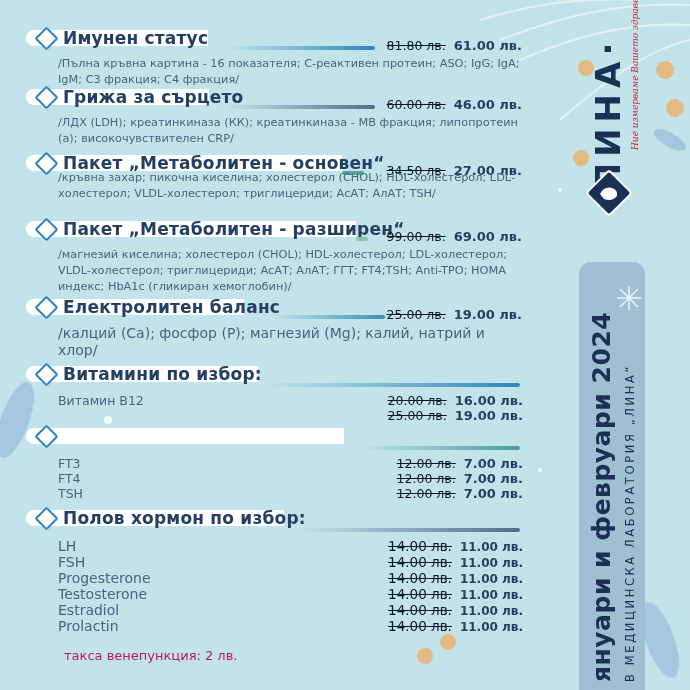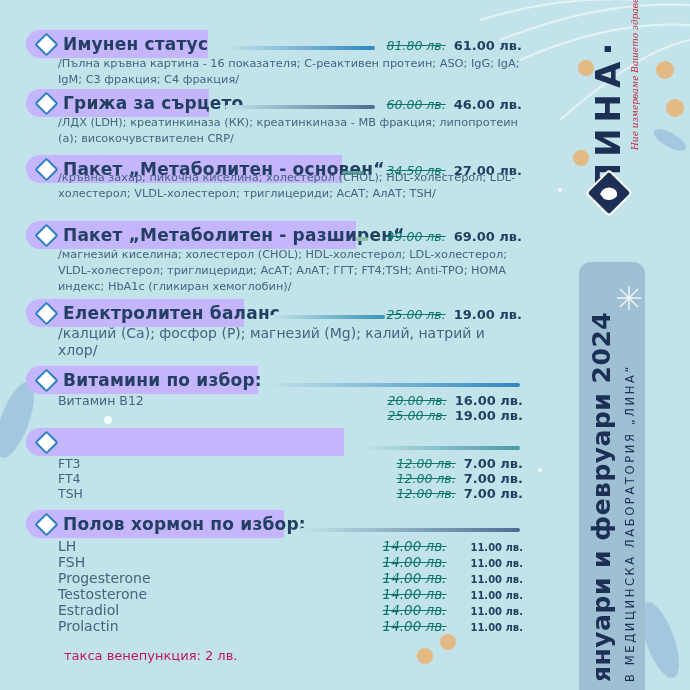--- a/index.html
+++ b/index.html
@@ -1,36 +1,36 @@
 <!DOCTYPE html>
 <html><head>
 <meta charset="utf-8">
 <style>
   html,body{margin:0;padding:0;}
   body{width:690px;height:690px;overflow:hidden;position:relative;
     background:#c3e3ea;font-family:"DejaVu Sans","Liberation Sans",sans-serif;color:#2f4d6d;}
   .bg-deco{position:absolute;inset:0;pointer-events:none;}
   .content{position:absolute;left:0;top:0;width:540px;}
   .sec{position:absolute;left:0;width:540px;}
-  .pill{position:absolute;left:26px;height:28px;background:#c4b5fd;border-radius:16px 0 0 16px;
+  .pill{position:absolute;left:26px;height:16px;background:#ffffff;border-radius:16px 0 0 16px;
     display:flex;align-items:center;padding-left:8px;padding-right:8px;box-sizing:border-box;}
   .pill .dia{width:13px;height:13px;border:2.5px solid #2b7fc3;background:#fff;transform:rotate(45deg);
     margin:0 8px 0 4px;border-radius:2px;flex:none;}
   .pill .t{font-weight:bold;font-size:17px;color:#233f62;white-space:nowrap;letter-spacing:0.2px;}
   .bar{position:absolute;height:4px;border-radius:2px;}
   .price{position:absolute;right:18px;font-size:12.5px;white-space:nowrap;}
-  .old{text-decoration:line-through;color:#0f766e;margin-right:8px;font-style:italic;}
+  .old{text-decoration:line-through;color:#0f172a;margin-right:8px;}
   .new{font-weight:bold;color:#233f62;font-size:13px;}
   .desc{position:absolute;left:58px;width:470px;font-size:11.3px;line-height:16px;color:#46647f;}
   .rows{position:absolute;left:58px;width:465px;}
   .row{position:relative;height:15px;font-size:12.5px;line-height:15px;color:#46647f;}
   .row .n{position:absolute;left:0;}
   .row .p{position:absolute;right:0;}
   .hrows .row{height:16px;line-height:16px;font-size:14px;}
-  .hrows .row .p .new{font-size:10px;margin-left:16px;}
+  .hrows .row .p .new{font-size:12px;}
   .hrows .row .p .old{font-size:13.5px;}
   .fee{position:absolute;left:64px;top:648px;font-size:13px;color:#be185d;}
   .banner{position:absolute;left:579px;top:262px;width:66px;height:428px;background:#9fbfd3;border-radius:12px 12px 0 0;overflow:hidden;}
   .vt{position:absolute;transform-origin:left top;transform:rotate(-90deg);white-space:nowrap;}
   .logo-word{position:absolute;left:588px;top:210px;transform:rotate(-90deg);transform-origin:left top;
     font-weight:bold;font-size:34px;color:#1c2f55;letter-spacing:6px;white-space:nowrap;}
   .slogan{position:absolute;left:630px;top:150px;transform:rotate(-90deg);transform-origin:left top;
     font-style:italic;font-size:9px;color:#c4283d;white-space:nowrap;font-family:"DejaVu Serif",serif;}
 </style>
 </head>

